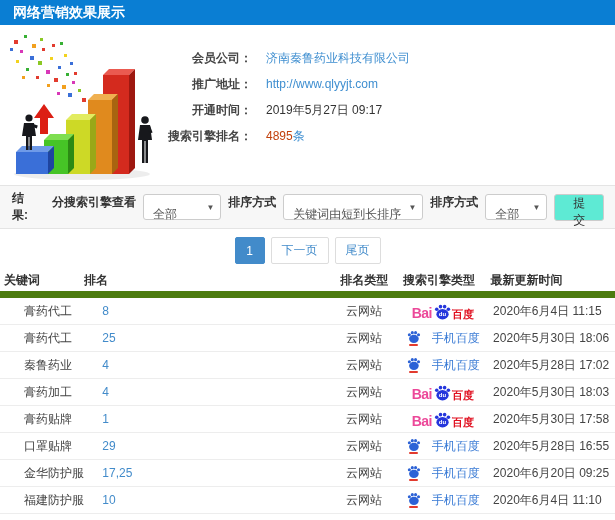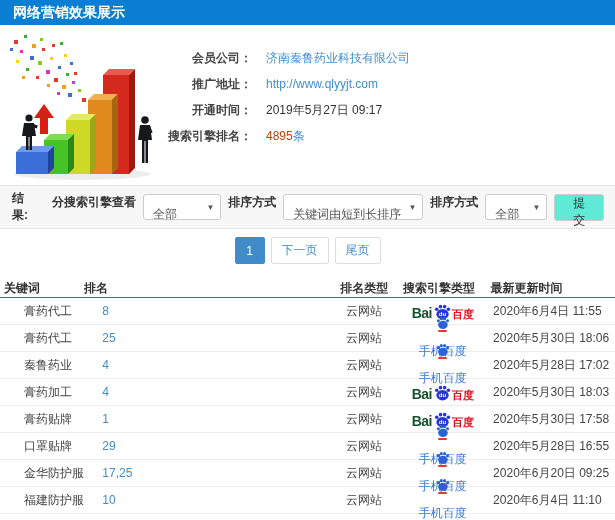--- a/index.html
+++ b/index.html
@@ -39,39 +39,39 @@
 
   
   .pager { height:43px; display:flex; align-items:center; justify-content:center; gap:6px; background:#fff; }
   .page-btn { min-width:30px; height:27px; display:flex; align-items:center; justify-content:center;
               padding:0 10px; font-size:12px; border:1px solid #ddd; border-radius:2px;
               background:#fff; color:#428bca; cursor:pointer; }
   .page-btn.active { background:#428bca; border-color:#428bca; color:#fff; }
 
   
   .table { width:615px; font-size:12px; }
-  .thead { display:flex; height:26px; align-items:flex-end; font-weight:bold; color:#333;
-           border-bottom:1px solid #4d7c0f; }
+  .thead { display:flex; height:26px; align-items:flex-start; font-weight:bold; color:#333;
+           border-bottom:7px solid #4d7c0f; }
   .trow  { display:flex; height:27px; align-items:center; border-bottom:1px solid #ededed; color:#444;padding-left:20px; }
   .c  { overflow:hidden; white-space:nowrap; }
   .c1 { width:85px;  padding-left:4px; }
   .c2 { width:252px; }
   .c3 { width:48px;  }
   .c4 { width:104px; display:flex; align-items:center; justify-content:center; }
   .c5 { width:126px; }
   .thead .c3 { width:48px; margin-left:7px; }
   .rank-link { color:#428bca; cursor:pointer; }
 
   
   .logo-pc { display:flex; align-items:flex-end; gap:1px; line-height:1; }
-  .logo-pc .bai { color:#14532d; font-weight:bold; font-size:14px; letter-spacing:-0.5px; }
+  .logo-pc .bai { color:#ec4899; font-weight:bold; font-size:14px; letter-spacing:-0.5px; }
   .logo-pc .du-cn { color:#e01020; font-weight:bold; font-size:11px; }
   .paw-pc { width:18px; height:17px; display:block; }
   
-  .logo-mobile { display:flex; align-items:center; gap:11px;flex-direction:column; }
+  .logo-mobile { display:flex; align-items:center; gap:11px; }
   .paw-m-wrap { display:flex; flex-direction:column; align-items:center; }
   .paw-m { width:15px; height:13px; display:block; }
   .paw-underline { width:9px; height:2px; background:#e23b2e; margin-top:1px; border-radius:1px; }
   .m-label { color:#3a7bd5; font-size:12px; }
 </style>
 </head>
 <body>
 
 <div class="app">
 
@@ -227,21 +227,21 @@
           <circle cx="10" cy="4.5" r="2.4" fill="#2536dc"></circle>
           <circle cx="15.5" cy="4.5" r="2.4" fill="#2536dc"></circle>
           <circle cx="20.5" cy="8" r="2.4" fill="#2536dc"></circle>
           <ellipse cx="12.7" cy="14.5" rx="8.2" ry="7" fill="#2536dc"></ellipse>
           <text x="12.7" y="17.5" font-size="8" font-weight="bold" fill="#ffffff" text-anchor="middle" class="du-white">du</text>
         </svg>
         <span class="du-cn">百度</span>
       </span>
 
     </div>
-    <div class="c c5">2020年6月4日 11:55</div>
+    <div class="c c5">2020年6月4日 11:15</div>
   </div>
 
   <div class="trow">
     <div class="c c1">膏药代工</div>
     <div class="c c2"><span class="rank-link">25</span></div>
     <div class="c c3">云网站</div>
     <div class="c c4">
 
       <span class="logo-mobile">
         <span class="paw-m-wrap">

